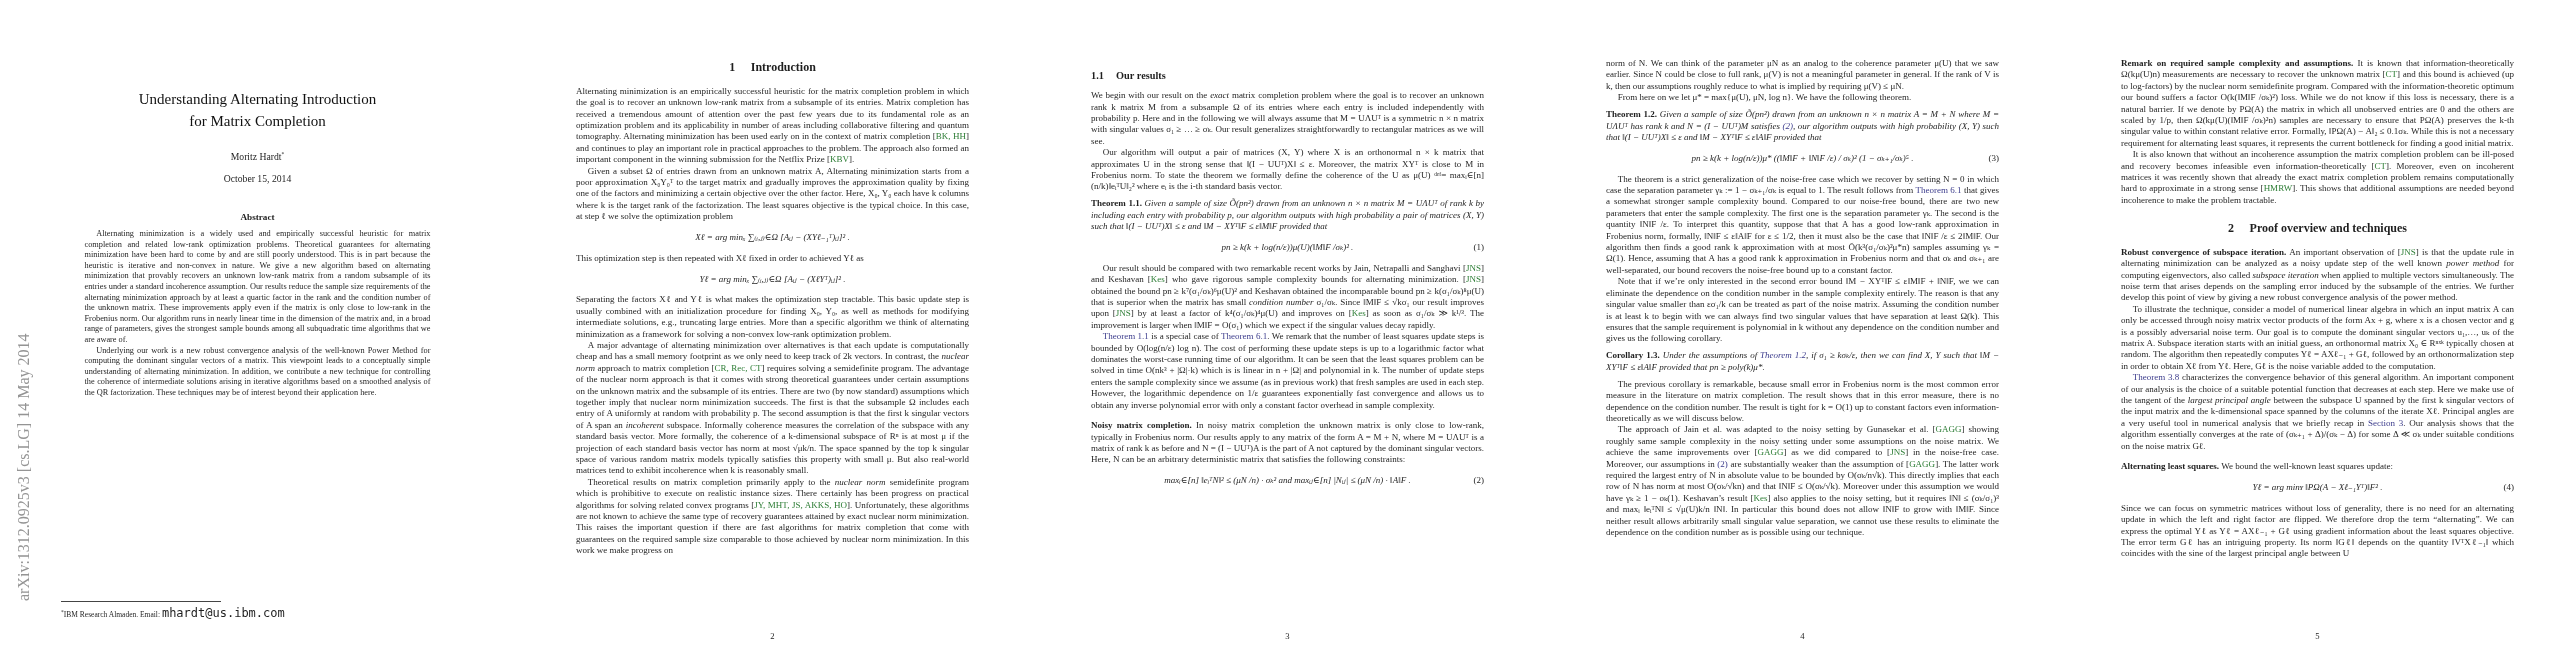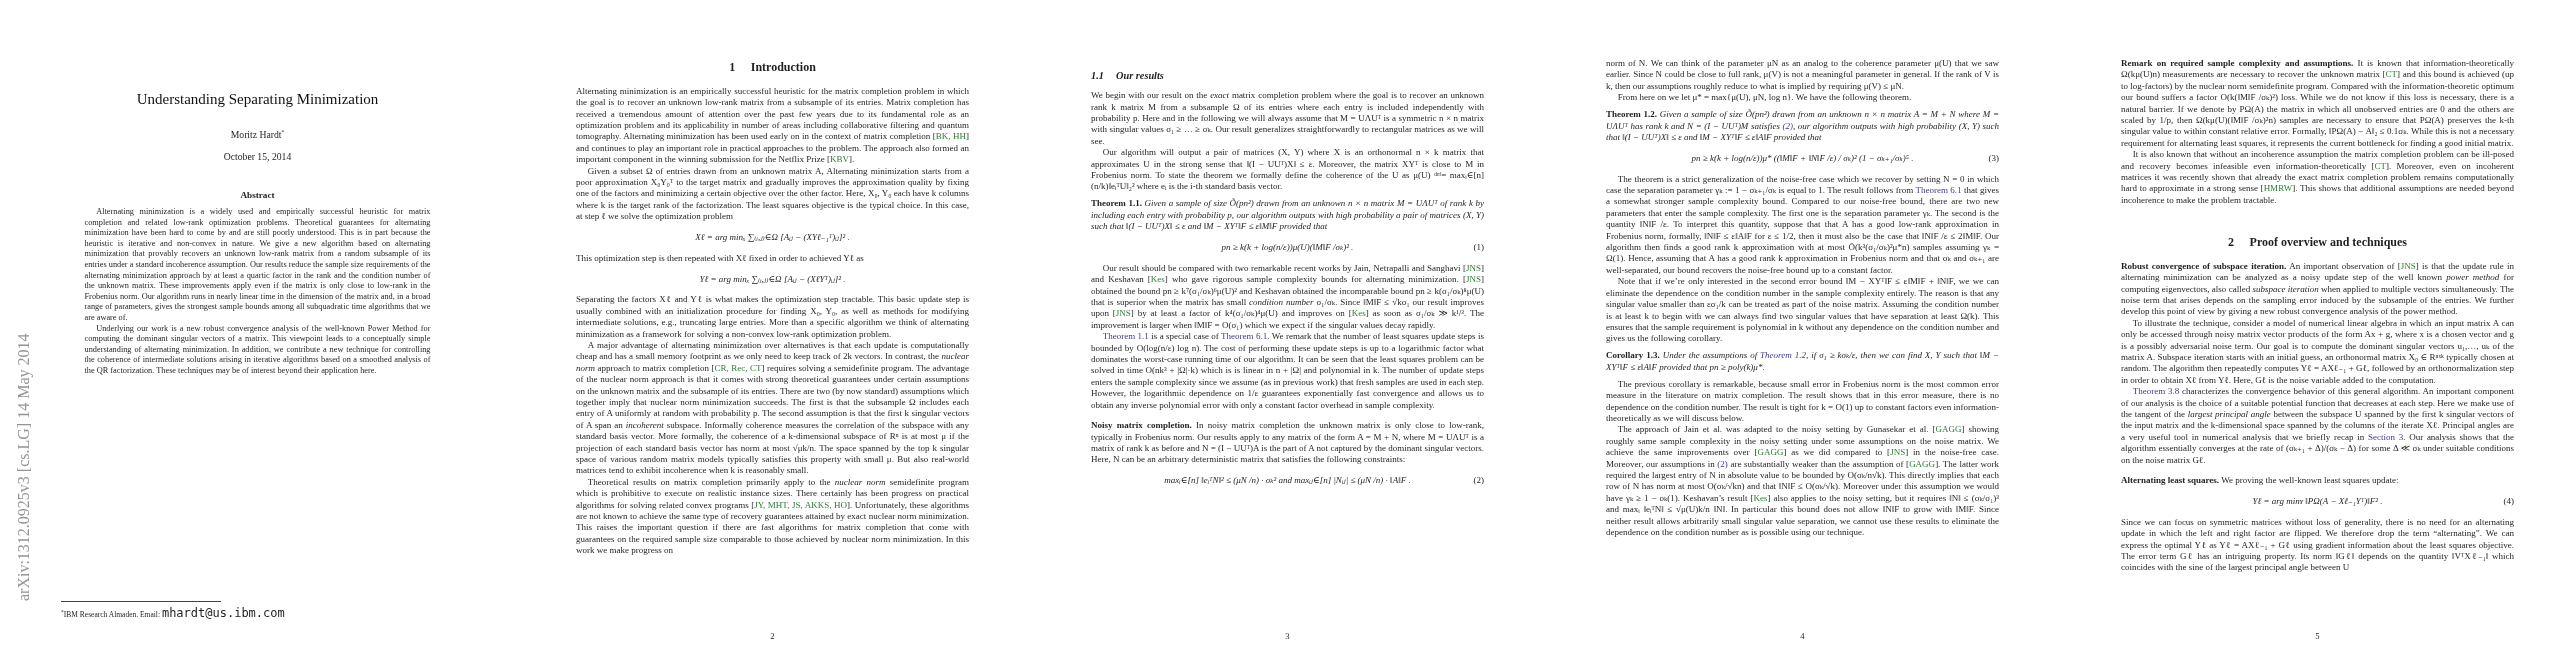--- a/index.html
+++ b/index.html
@@ -5,23 +5,23 @@
   html,body{margin:0;padding:0;background:#ffffff;}
   body{width:2576px;height:667px;font-family:"Liberation Serif","DejaVu Serif","DejaVu Sans",serif;color:#1f1f1f;}
   .canvas{width:2576px;height:667px;display:flex;background:#ffffff;}
   .page{width:515px;height:667px;position:relative;background:#ffffff;overflow:hidden;flex:0 0 515px;}
   .content{position:absolute;left:61px;top:58px;width:393px;font-size:9px;line-height:11.4px;text-align:justify;}
   .content p{margin:0;}
   .content p.ind{text-indent:11.7px;}
   .content p.gap{margin-top:9px;}
   .content p.thm{margin:5.6px 0;}
   .h1{font-weight:bold;font-size:12px;line-height:14.5px;margin:2.2px 0 11px;text-align:center;}
-  .h1.gap{margin-top:29px;}
+  .h1.gap{margin-top:15px;}
   .h1 .hnum{margin-right:15.6px;}
-  .h2{font-weight:bold;font-size:10.3px;line-height:12.8px;margin:12.2px 0 7.2px;text-align:left;font-style:italic;}
+  .h2{font-weight:bold;font-size:10.3px;line-height:12.8px;margin:12.2px 0 7.2px;text-align:left;}
   .h2 .hnum{margin-right:12.2px;}
   .eq{position:relative;margin:9.4px 0;text-align:center;font-size:9px;}
   .eqbody{font-style:italic;}
   .eqnum{position:absolute;right:0;top:50%;transform:translateY(-50%);font-style:normal;}
   .cite{color:#2d7d35;}
   .ref{color:#3c3c8c;}
   .it{font-style:italic;}
   .bd{font-weight:bold;}
   .mono{font-family:"DejaVu Sans Mono","Liberation Mono",monospace;font-size:12px;}
   .pagenum{position:absolute;top:631px;left:0;width:100%;text-align:center;font-size:8.6px;color:#1f1f1f;}
@@ -40,21 +40,22 @@
 </style>
 </head>
 <body>
 
 <div class="canvas">
 
   <div class="page">
     <div class="watermark">arXiv:1312.0925v3  [cs.LG]  14 May 2014</div>
     <div class="p1-content">
       <div class="title">
-        <div>Understanding Separating Minimization</div>
+        <div>Understanding Alternating Introduction</div>
+        <div>for Matrix Completion</div>
       </div>
       <div class="author"><span>Moritz Hardt</span><sup>*</sup></div>
       <div class="pdate">October 15, 2014</div>
       <div class="abs-head">Abstract</div>
       <div class="abstract">
         <p>Alternating minimization is a widely used and empirically successful heuristic for matrix completion and related low-rank optimization problems. Theoretical guarantees for alternating minimization have been hard to come by and are still poorly understood. This is in part because the heuristic is iterative and non-convex in nature. We give a new algorithm based on alternating minimization that provably recovers an unknown low-rank matrix from a random subsample of its entries under a standard incoherence assumption. Our results reduce the sample size requirements of the alternating minimization approach by at least a quartic factor in the rank and the condition number of the unknown matrix. These improvements apply even if the matrix is only close to low-rank in the Frobenius norm. Our algorithm runs in nearly linear time in the dimension of the matrix and, in a broad range of parameters, gives the strongest sample bounds among all subquadratic time algorithms that we are aware of.</p>
         <p>Underlying our work is a new robust convergence analysis of the well-known Power Method for computing the dominant singular vectors of a matrix. This viewpoint leads to a conceptually simple understanding of alternating minimization. In addition, we contribute a new technique for controlling the coherence of intermediate solutions arising in iterative algorithms based on a smoothed analysis of the QR factorization. These techniques may be of interest beyond their application here.</p>
       </div>
     </div>
     <div class="footnote">
@@ -106,21 +107,21 @@
     <div class="pagenum">4</div>
   </div>
   <div class="page">
     <div class="content">
         <p class=""><span class="bd">Remark on required sample complexity and assumptions.</span><span>   It is known that information-theoretically Ω(kμ(U)n) measurements are necessary to recover the unknown matrix [</span><span class="cite">CT</span><span>] and this bound is achieved (up to log-factors) by the nuclear norm semidefinite program.  Compared with the information-theoretic optimum our bound suffers a factor O(k(‖M‖F /σₖ)²) loss. While we do not know if this loss is necessary, there is a natural barrier. If we denote by PΩ(A) the matrix in which all unobserved entries are 0 and the others are scaled by 1/p, then Ω(kμ(U)(‖M‖F /σₖ)²n) samples are necessary to ensure that PΩ(A) preserves the k-th singular value to within constant relative error. Formally, ‖PΩ(A) − A‖₂ ≤ 0.1σₖ. While this is not a necessary requirement for alternating least squares, it represents the current bottleneck for finding a good initial matrix.</span></p>
         <p class="ind "><span>It is also known that without an incoherence assumption the matrix completion problem can be ill-posed and recovery becomes infeasible even information-theoretically [</span><span class="cite">CT</span><span>]. Moreover, even on incoherent matrices it was recently shown that already the exact matrix completion problem remains computationally hard to approximate in a strong sense [</span><span class="cite">HMRW</span><span>]. This shows that additional assumptions are needed beyond incoherence to make the problem tractable.</span></p>
         <div class="h1 gap"><span class="hnum">2</span><span>Proof overview and techniques</span></div>
         <p class=""><span class="bd">Robust convergence of subspace iteration.</span><span>   An important observation of [</span><span class="cite">JNS</span><span>] is that the update rule in alternating minimization can be analyzed as a noisy update step of the well known </span><span class="it">power method</span><span> for computing eigenvectors, also called </span><span class="it">subspace iteration</span><span> when applied to multiple vectors simultaneously. The noise term that arises depends on the sampling error induced by the subsample of the entries. We further develop this point of view by giving a new robust convergence analysis of the power method.</span></p>
         <p class="ind "><span>To illustrate the technique, consider a model of numerical linear algebra in which an input matrix A can only be accessed through noisy matrix vector products of the form Ax + g, where x is a chosen vector and g is a possibly adversarial noise term.  Our goal is to compute the dominant singular vectors u₁,…, uₖ of the matrix A. Subspace iteration starts with an initial guess, an orthonormal matrix X₀ ∈ Rⁿˣᵏ typically chosen at random.  The algorithm then repeatedly computes Yℓ = AXℓ₋₁ + Gℓ, followed by an orthonormalization step in order to obtain Xℓ from Yℓ. Here, Gℓ is the noise variable added to the computation.</span></p>
         <p class="ind "><span class="ref">Theorem 3.8</span><span> characterizes the convergence behavior of this general algorithm. An important component of our analysis is the choice of a suitable potential function that decreases at each step. Here we make use of the tangent of the </span><span class="it">largest principal angle</span><span> between the subspace U spanned by the first k singular vectors of the input matrix and the k-dimensional space spanned by the columns of the iterate Xℓ. Principal angles are a very useful tool in numerical analysis that we briefly recap in </span><span class="ref">Section 3</span><span>. Our analysis shows that the algorithm essentially converges at the rate of (σₖ₊₁ + Δ)/(σₖ − Δ) for some Δ ≪ σₖ under suitable conditions on the noise matrix Gℓ.</span></p>
-        <p class="gap "><span class="bd">Alternating least squares.</span><span>   We proving the well-known least squares update:</span></p>
+        <p class="gap "><span class="bd">Alternating least squares.</span><span>   We bound the well-known least squares update:</span></p>
         <div class="eq"><span class="eqbody">Yℓ = arg minʏ ‖PΩ(A − Xℓ₋₁Yᵀ)‖F² .</span><span class="eqnum">(4)</span></div>
         <p class=""><span>Since we can focus on symmetric matrices without loss of generality, there is no need for an alternating update in which the left and right factor are flipped.  We therefore drop the term “alternating”. We can express the optimal Yℓ as Yℓ = AXℓ₋₁ + Gℓ using gradient information about the least squares objective. The error term Gℓ has an intriguing property. Its norm ‖Gℓ‖ depends on the quantity ‖VᵀXℓ₋₁‖ which coincides with the sine of the largest principal angle between U</span></p>
       </div>
     <div class="pagenum">5</div>
   </div>
 
 </div>
 
 
 </body></html>

